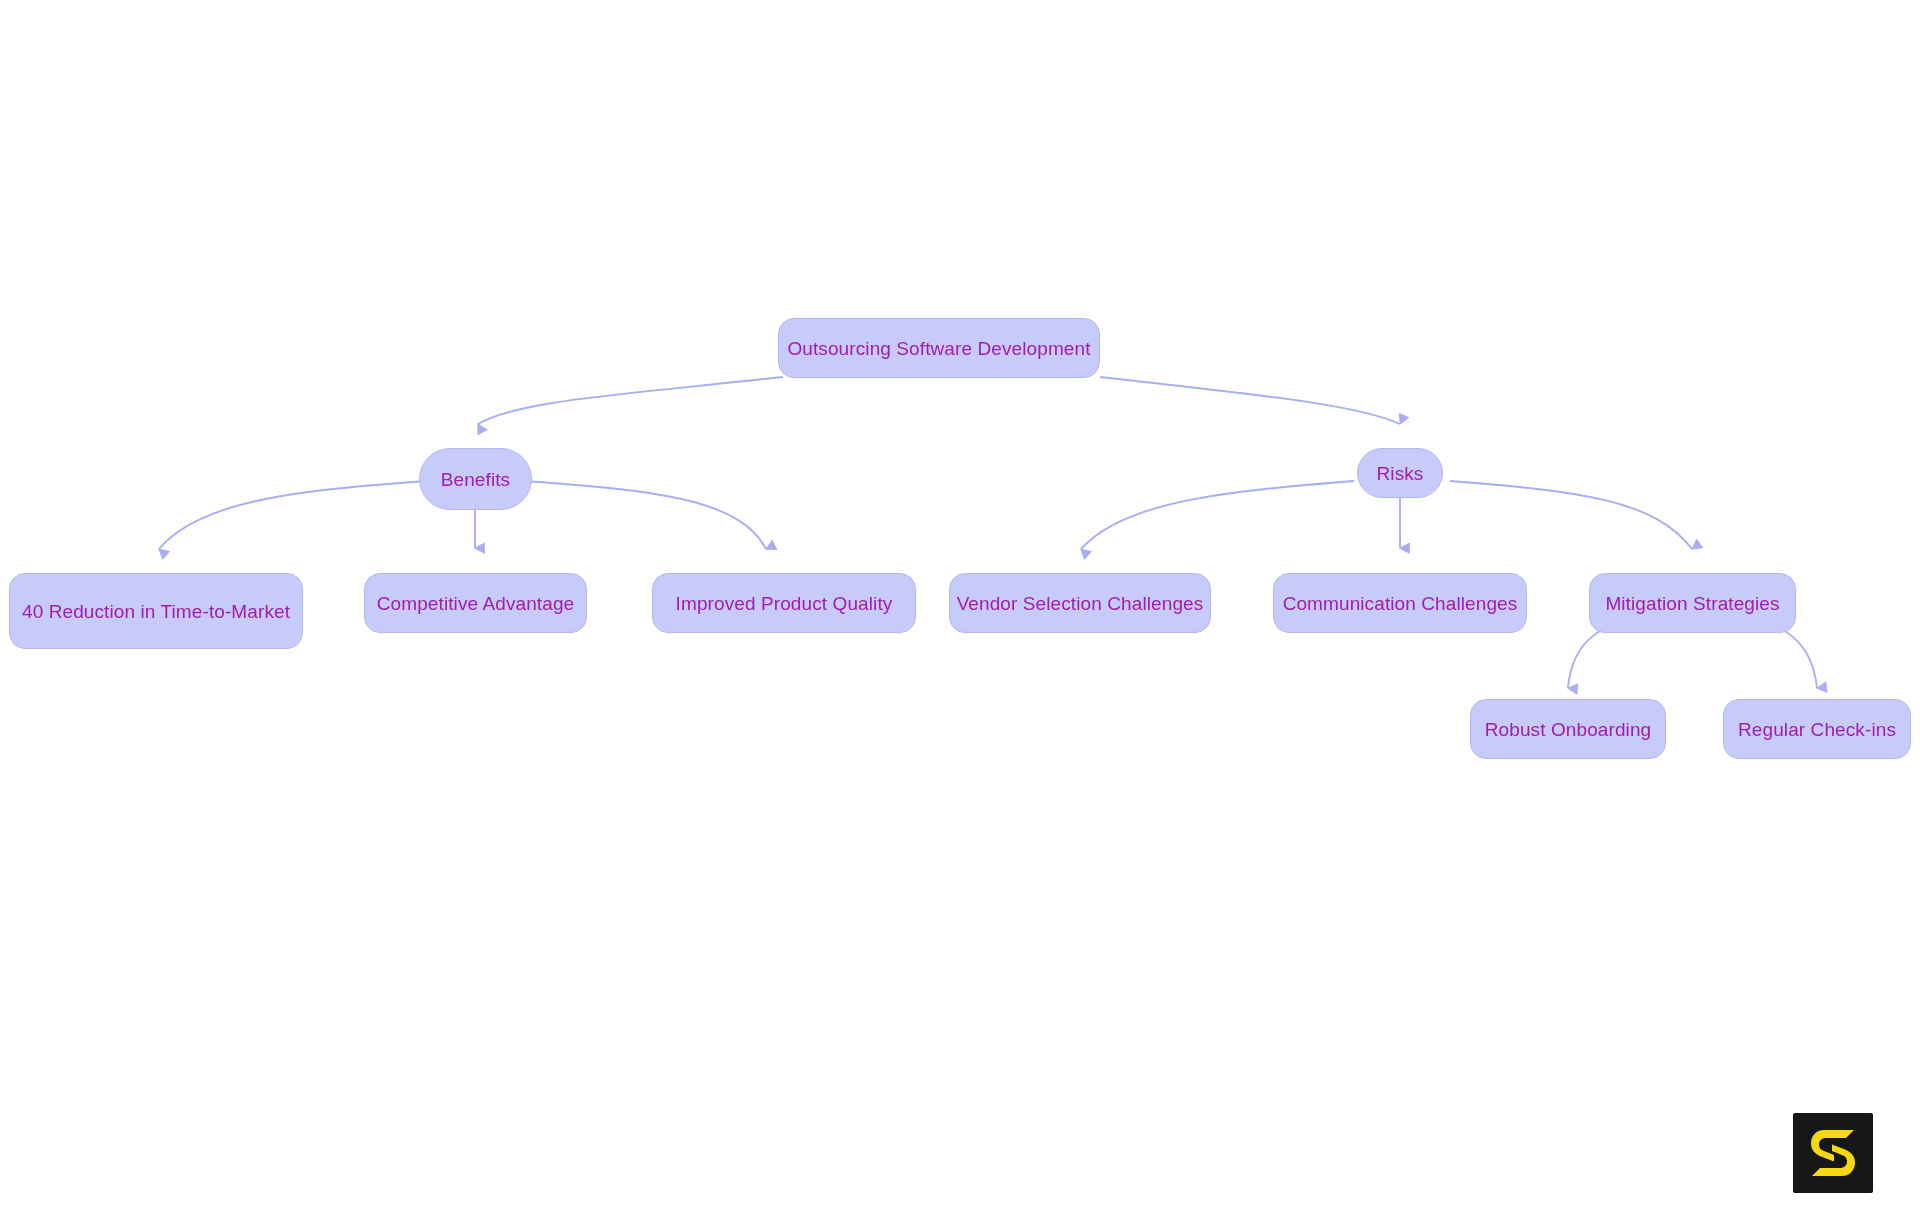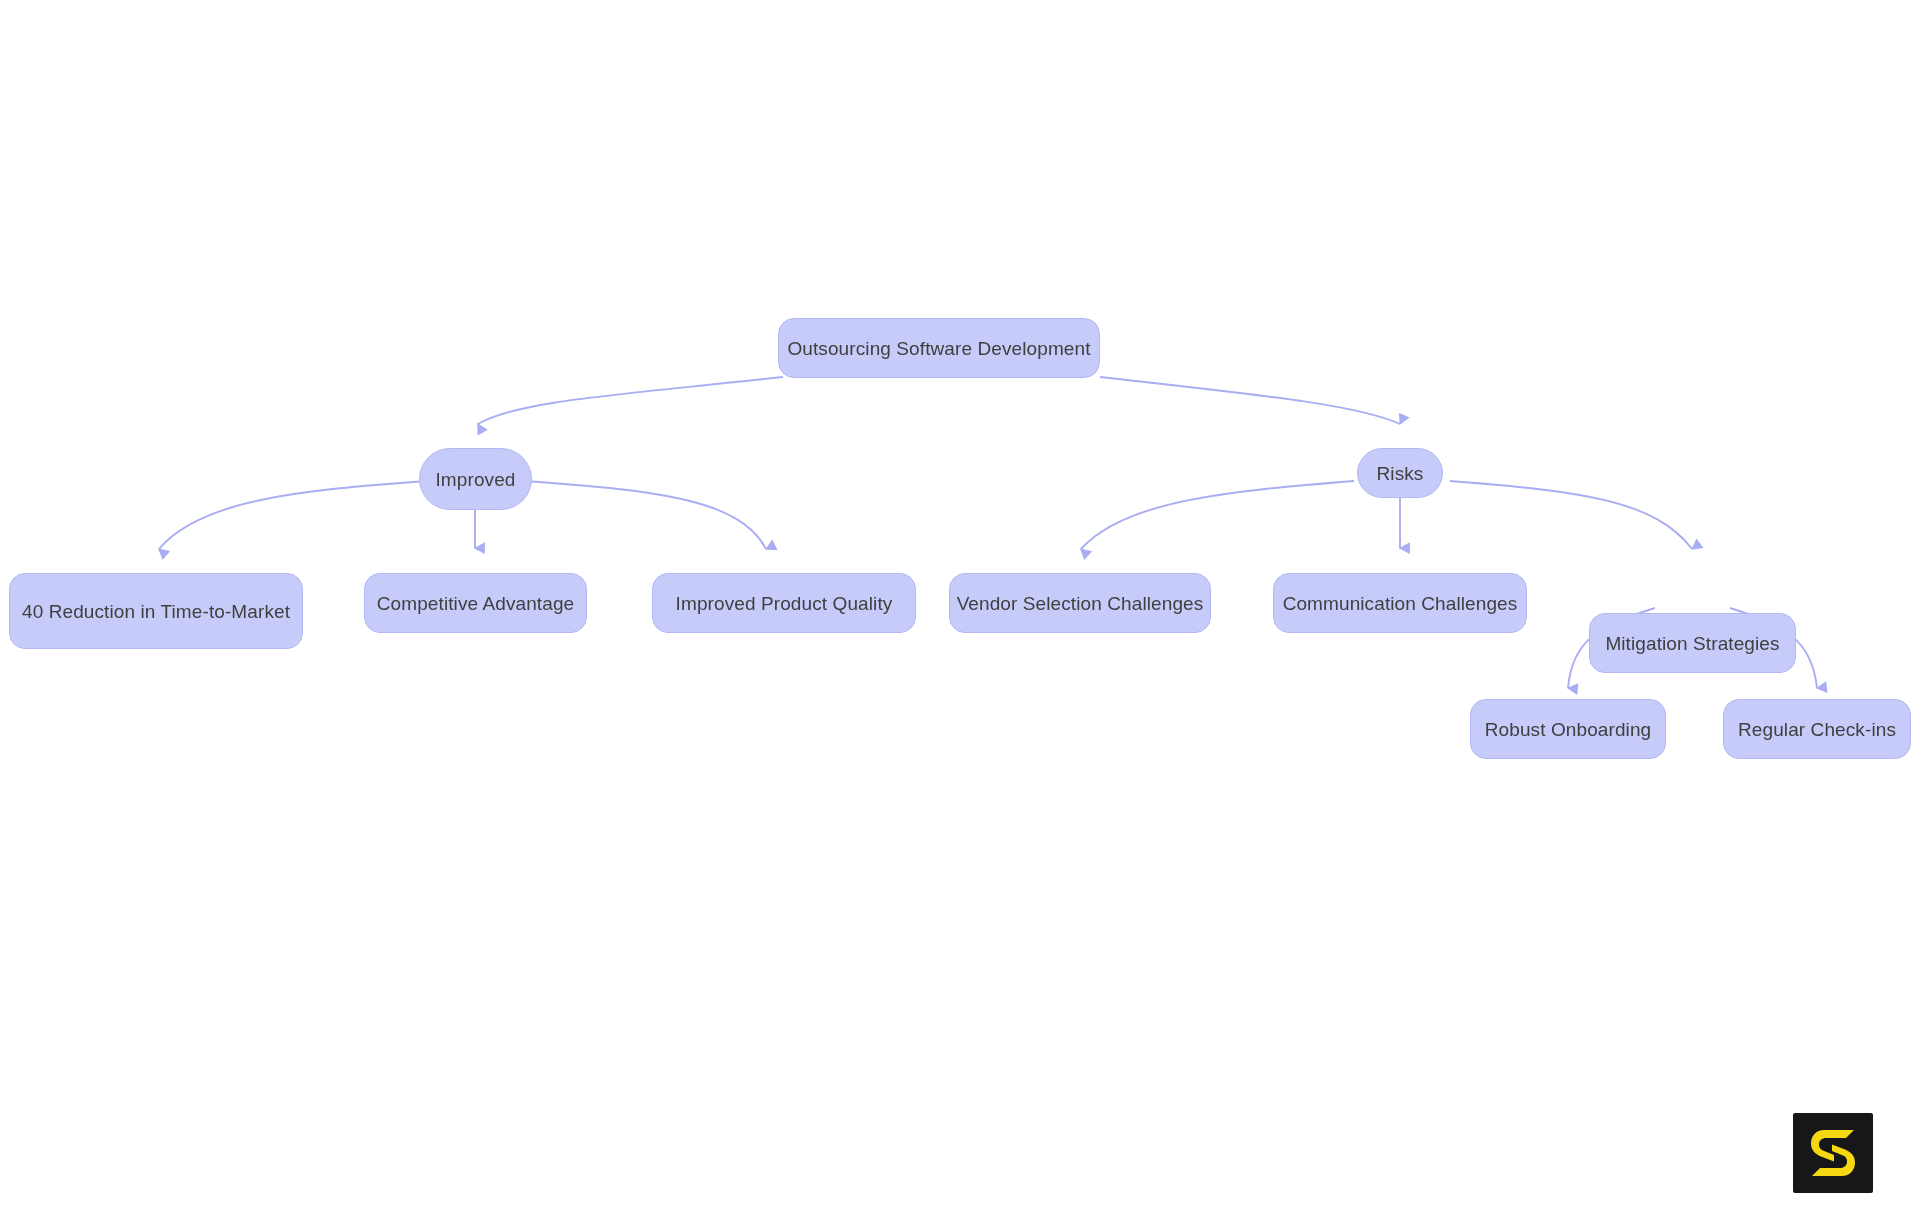--- a/index.html
+++ b/index.html
@@ -32,21 +32,21 @@
   }
   .node {
     position: absolute;
     box-sizing: border-box;
     background: #c7cbf9;
     border: 1.3px solid #b4b8f2;
     border-radius: 16px;
     display: flex;
     align-items: center;
     justify-content: center;
-    color: #404040;
+    color: #a21caf;
     font-size: 19px;
     letter-spacing: 0.1px;
     white-space: nowrap;
     font-weight: 400;
   }
   .node-label {
     pointer-events: none;
     line-height: 1;
   }
   #logo {
@@ -89,21 +89,21 @@
       <path d="M 1655,608 C 1600,625 1572,640 1568,688"></path>
       <path d="M 1730,608 C 1785,625 1812,640 1817,688"></path>
     </g>
   </svg>
 
   <div class="node" style="left:778px; top:318px; width:322px; height:60px;">
     <span class="node-label">Outsourcing Software Development</span>
   </div>
 
   <div class="node" style="left:419px; top:448px; width:113px; height:62px; border-radius:31px;">
-    <span class="node-label">Improved</span>
+    <span class="node-label">Benefits</span>
   </div>
 
   <div class="node" style="left:1357px; top:448px; width:86px; height:50px; border-radius:31px;">
     <span class="node-label">Risks</span>
   </div>
 
   <div class="node" style="left:9px; top:573px; width:294px; height:76px;">
     <span class="node-label">40 Reduction in Time-to-Market</span>
   </div>
 
@@ -116,21 +116,21 @@
   </div>
 
   <div class="node" style="left:949px; top:573px; width:262px; height:60px;text-align:right;">
     <span class="node-label">Vendor Selection Challenges</span>
   </div>
 
   <div class="node" style="left:1273px; top:573px; width:254px; height:60px;">
     <span class="node-label">Communication Challenges</span>
   </div>
 
-  <div class="node" style="left:1589px; top:573px; width:207px; height:60px;margin-top:40px;">
+  <div class="node" style="left:1589px; top:573px; width:207px; height:60px;">
     <span class="node-label">Mitigation Strategies</span>
   </div>
 
   <div class="node" style="left:1470px; top:699px; width:196px; height:60px;">
     <span class="node-label">Robust Onboarding</span>
   </div>
 
   <div class="node" style="left:1723px; top:699px; width:188px; height:60px;">
     <span class="node-label">Regular Check-ins</span>
   </div>

